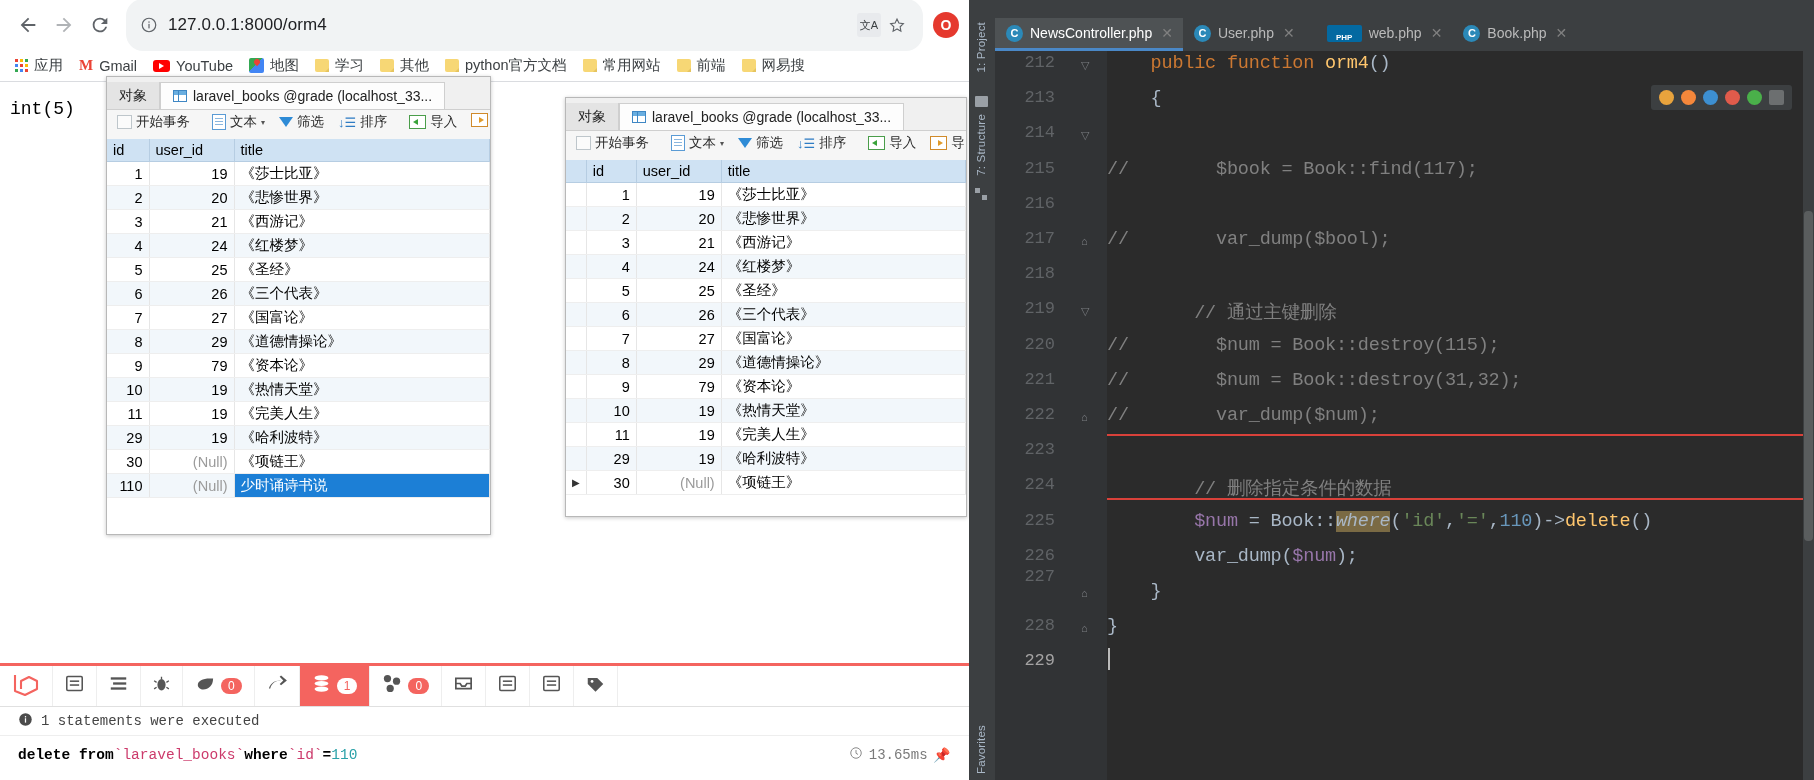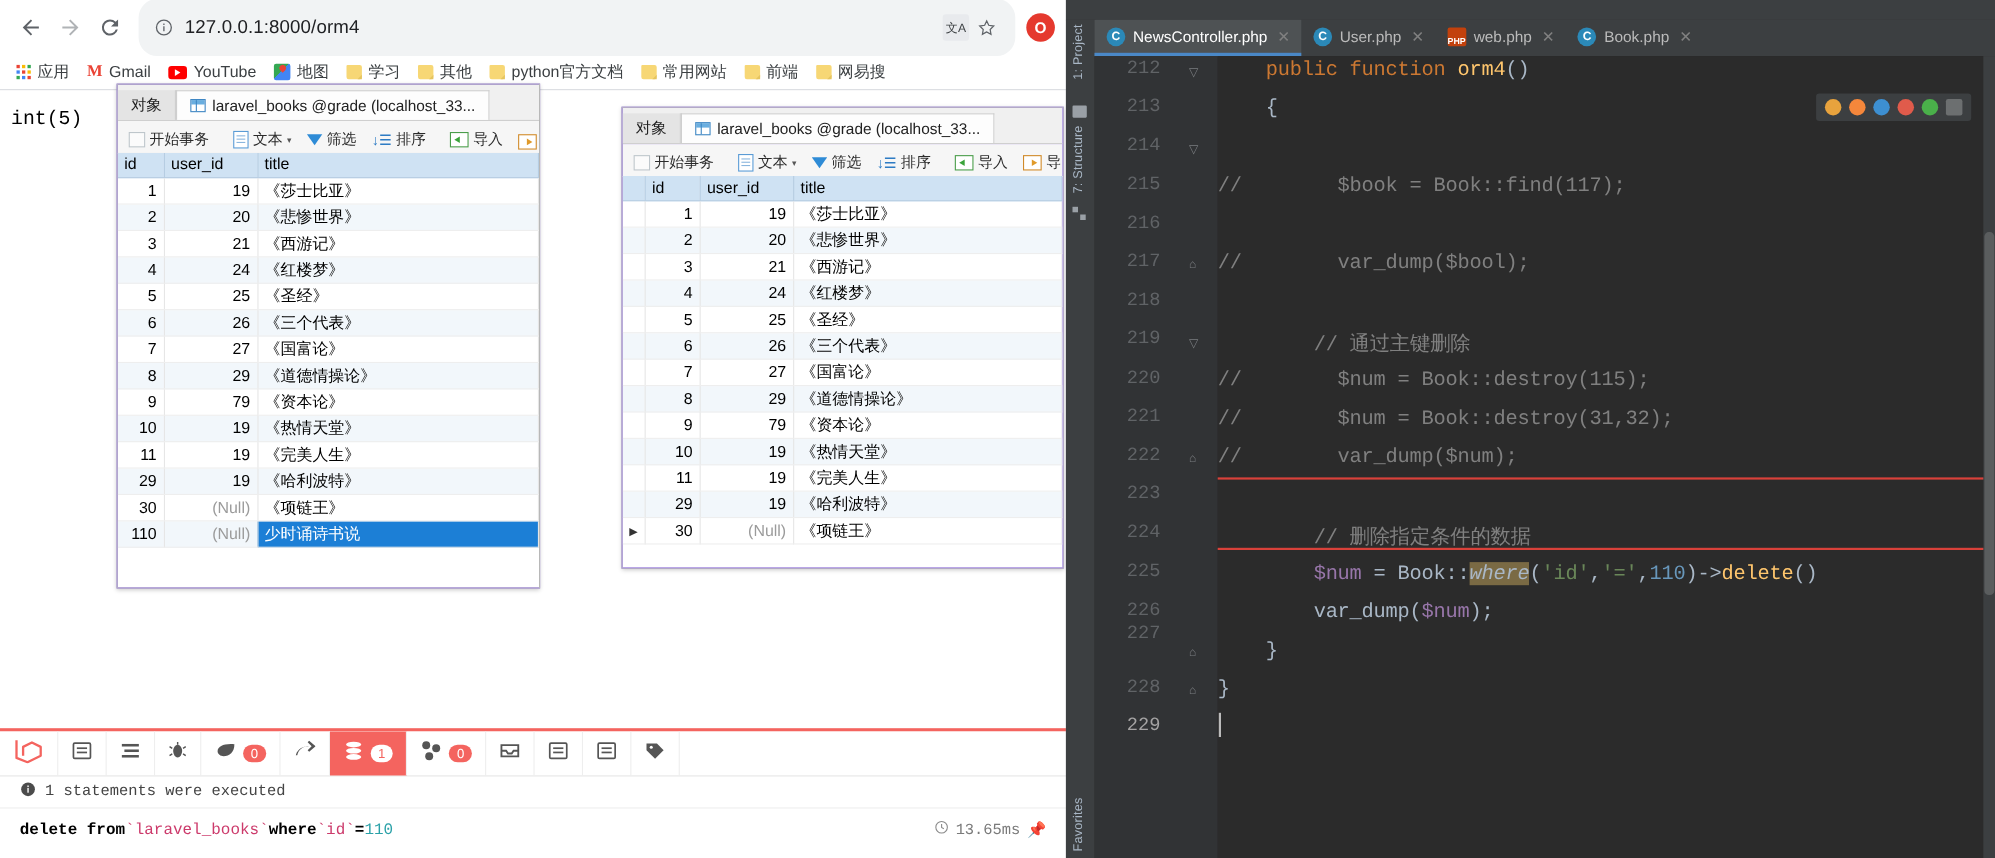--- a/index.html
+++ b/index.html
@@ -41,29 +41,29 @@
   .yt:after{content:"";position:absolute;left:6px;top:3px;border-left:5px solid #fff;border-top:3px solid transparent;border-bottom:3px solid transparent;}
   .mapico{width:15px;height:15px;background:linear-gradient(135deg,#34a853 45%,#4285f4 45%);border-radius:2px;position:relative;}
   .mapico:after{content:"";position:absolute;left:5px;top:1px;width:6px;height:6px;border-radius:50% 50% 50% 0;background:#ea4335;transform:rotate(-45deg);}
   .folder{width:14px;height:13px;background:#f7d775;border-radius:1px 2px 2px 2px;position:relative;}
   .folder:after{content:"";position:absolute;right:0;bottom:0;border-left:4px solid transparent;border-bottom:4px solid #e5c45f;}
 
   .page-area{position:absolute;left:0;top:83px;right:0;bottom:0;background:#fff;}
   .int-out{position:absolute;left:10px;top:16px;font-size:18px;color:#000;font-family:"Liberation Mono",monospace;}
 
   
-  .nav-win{position:absolute;background:#8b5cf6;border:1px solid #b8b8b8;box-shadow:0 1px 4px rgba(0,0,0,.22);overflow:hidden;}
+  .nav-win{position:absolute;background:#a16207;border:1px solid #b8b8b8;box-shadow:0 1px 4px rgba(0,0,0,.22);overflow:hidden;}
   .nv-tabs{height:32px;background:#f0f0f0;display:flex;align-items:flex-end;border-bottom:1px solid #cfcfcf;}
   .nv-tab{height:27px;display:flex;align-items:center;gap:6px;padding:0 12px;font-size:14px;color:#222;background:#e4e4e4;border-right:1px solid #cfcfcf;box-sizing:border-box;}
   .nv-tab.active{background:#fdfdfd;border-top:1px solid #cfcfcf;border-left:1px solid #cfcfcf;}
   .grid-ic{width:14px;height:12px;border:1px solid #3f87c4;box-sizing:border-box;background:
       linear-gradient(#69aee0,#69aee0) 0 0/100% 4px no-repeat,#fff;position:relative;}
   .grid-ic:after{content:"";position:absolute;left:4px;top:0;bottom:0;width:1px;background:#3f87c4;}
 
-  .nv-toolbar{height:30px;background:#f6f6f6;border-bottom:1px solid #d4d4d4;display:flex;align-items:flex-end;gap:2px;padding:0 4px;box-sizing:border-box;overflow:hidden;}
+  .nv-toolbar{height:30px;background:#f6f6f6;border-bottom:1px solid #d4d4d4;display:flex;align-items:flex-start;gap:2px;padding:0 4px;box-sizing:border-box;overflow:hidden;}
   .tb-item{display:flex;align-items:center;gap:4px;font-size:13.5px;color:#2b2b2b;padding:3px 6px;white-space:nowrap;}
   .tb-sep{width:1px;height:18px;background:#d0d0d0;margin:0 3px;}
   .tb-caret{font-size:8px;color:#555;}
   .ic-doc{width:12px;height:14px;background:#fff;border:1px solid #5a9bd5;position:relative;}
   .ic-doc:after{content:"";position:absolute;left:2px;top:3px;right:2px;height:1px;box-shadow:0 3px 0 #8ab6de,0 6px 0 #8ab6de;background:#8ab6de;}
   .ic-funnel{width:0;height:0;border-left:7px solid transparent;border-right:7px solid transparent;border-top:10px solid #2e8bd6;}
   .ic-sort{display:flex;align-items:center;color:#2e7cc4;font-size:13px;}
   .ic-imp{width:15px;height:12px;border:1px solid #4a9d4a;background:#fff;position:relative;}
   .ic-imp:after{content:"";position:absolute;left:3px;top:3px;border-top:3px solid transparent;border-bottom:3px solid transparent;border-right:5px solid #3aa33a;}
   .ic-exp{width:15px;height:12px;border:1px solid #d08a2a;background:#fff;position:relative;}
@@ -98,21 +98,21 @@
   
   .ide{position:absolute;left:969px;top:0;width:845px;height:780px;background:#2b2b2b;overflow:hidden;}
   .ide-topstrip{height:18px;background:#3c3f41;border-bottom:1px solid #323232;display:flex;align-items:center;}
   .ide-leftbar{position:absolute;left:0;top:18px;width:26px;bottom:0;background:#3c3f41;border-right:1px solid #323232;}
   .vtxt{position:absolute;writing-mode:vertical-rl;transform:rotate(180deg);font-size:11.5px;color:#a9b7c6;white-space:nowrap;letter-spacing:.2px;}
   .ide-tabs{position:absolute;left:26px;top:18px;right:0;height:33px;background:#3c3f41;display:flex;align-items:stretch;}
   .ide-tab{display:flex;align-items:center;gap:7px;padding:0 10px 0 11px;font-size:14px;color:#bbbbbb;border-bottom:3px solid transparent;position:relative;}
   .ide-tab.active{background:#4e5254;color:#ffffff;border-bottom:3px solid #4a88c7;}
   .tab-x{color:#808080;font-size:14px;margin-left:2px;}
   .php-c{width:17px;height:17px;border-radius:50%;background:#2b89b8;color:#fff;font-size:11px;display:flex;align-items:center;justify-content:center;font-weight:bold;}
-  .php-w{width:17px;height:17px;background:#c2410c;color:#fff;font-size:8px;display:flex;align-items:flex-end;justify-content:center;border-radius:2px;font-weight:bold;}
+  .php-w{width:35px;height:17px;background:#0369a1;color:#fff;font-size:8px;display:flex;align-items:flex-end;justify-content:center;border-radius:2px;font-weight:bold;margin-left:11px;}
 
   .gutter{position:absolute;left:26px;top:51px;width:112px;bottom:0;background:#313335;}
   .ln{position:absolute;right:52px;font-family:"Liberation Mono",monospace;font-size:17px;color:#606366;}
   .ln.cur{color:#a4a3a3;}
   .fold{position:absolute;left:86px;width:12px;height:12px;color:#7a7d80;font-size:11px;}
   .editor{position:absolute;left:138px;top:51px;right:0;bottom:0;background:#2b2b2b;overflow:hidden;}
   .cl{position:absolute;left:0;white-space:pre;font-family:"Liberation Mono",monospace;font-size:18.5px;letter-spacing:-.2px;}
   .c-kw{color:#cc7832;}
   .c-fn{color:#ffc66d;}
   .c-pl{color:#a9b7c6;}

